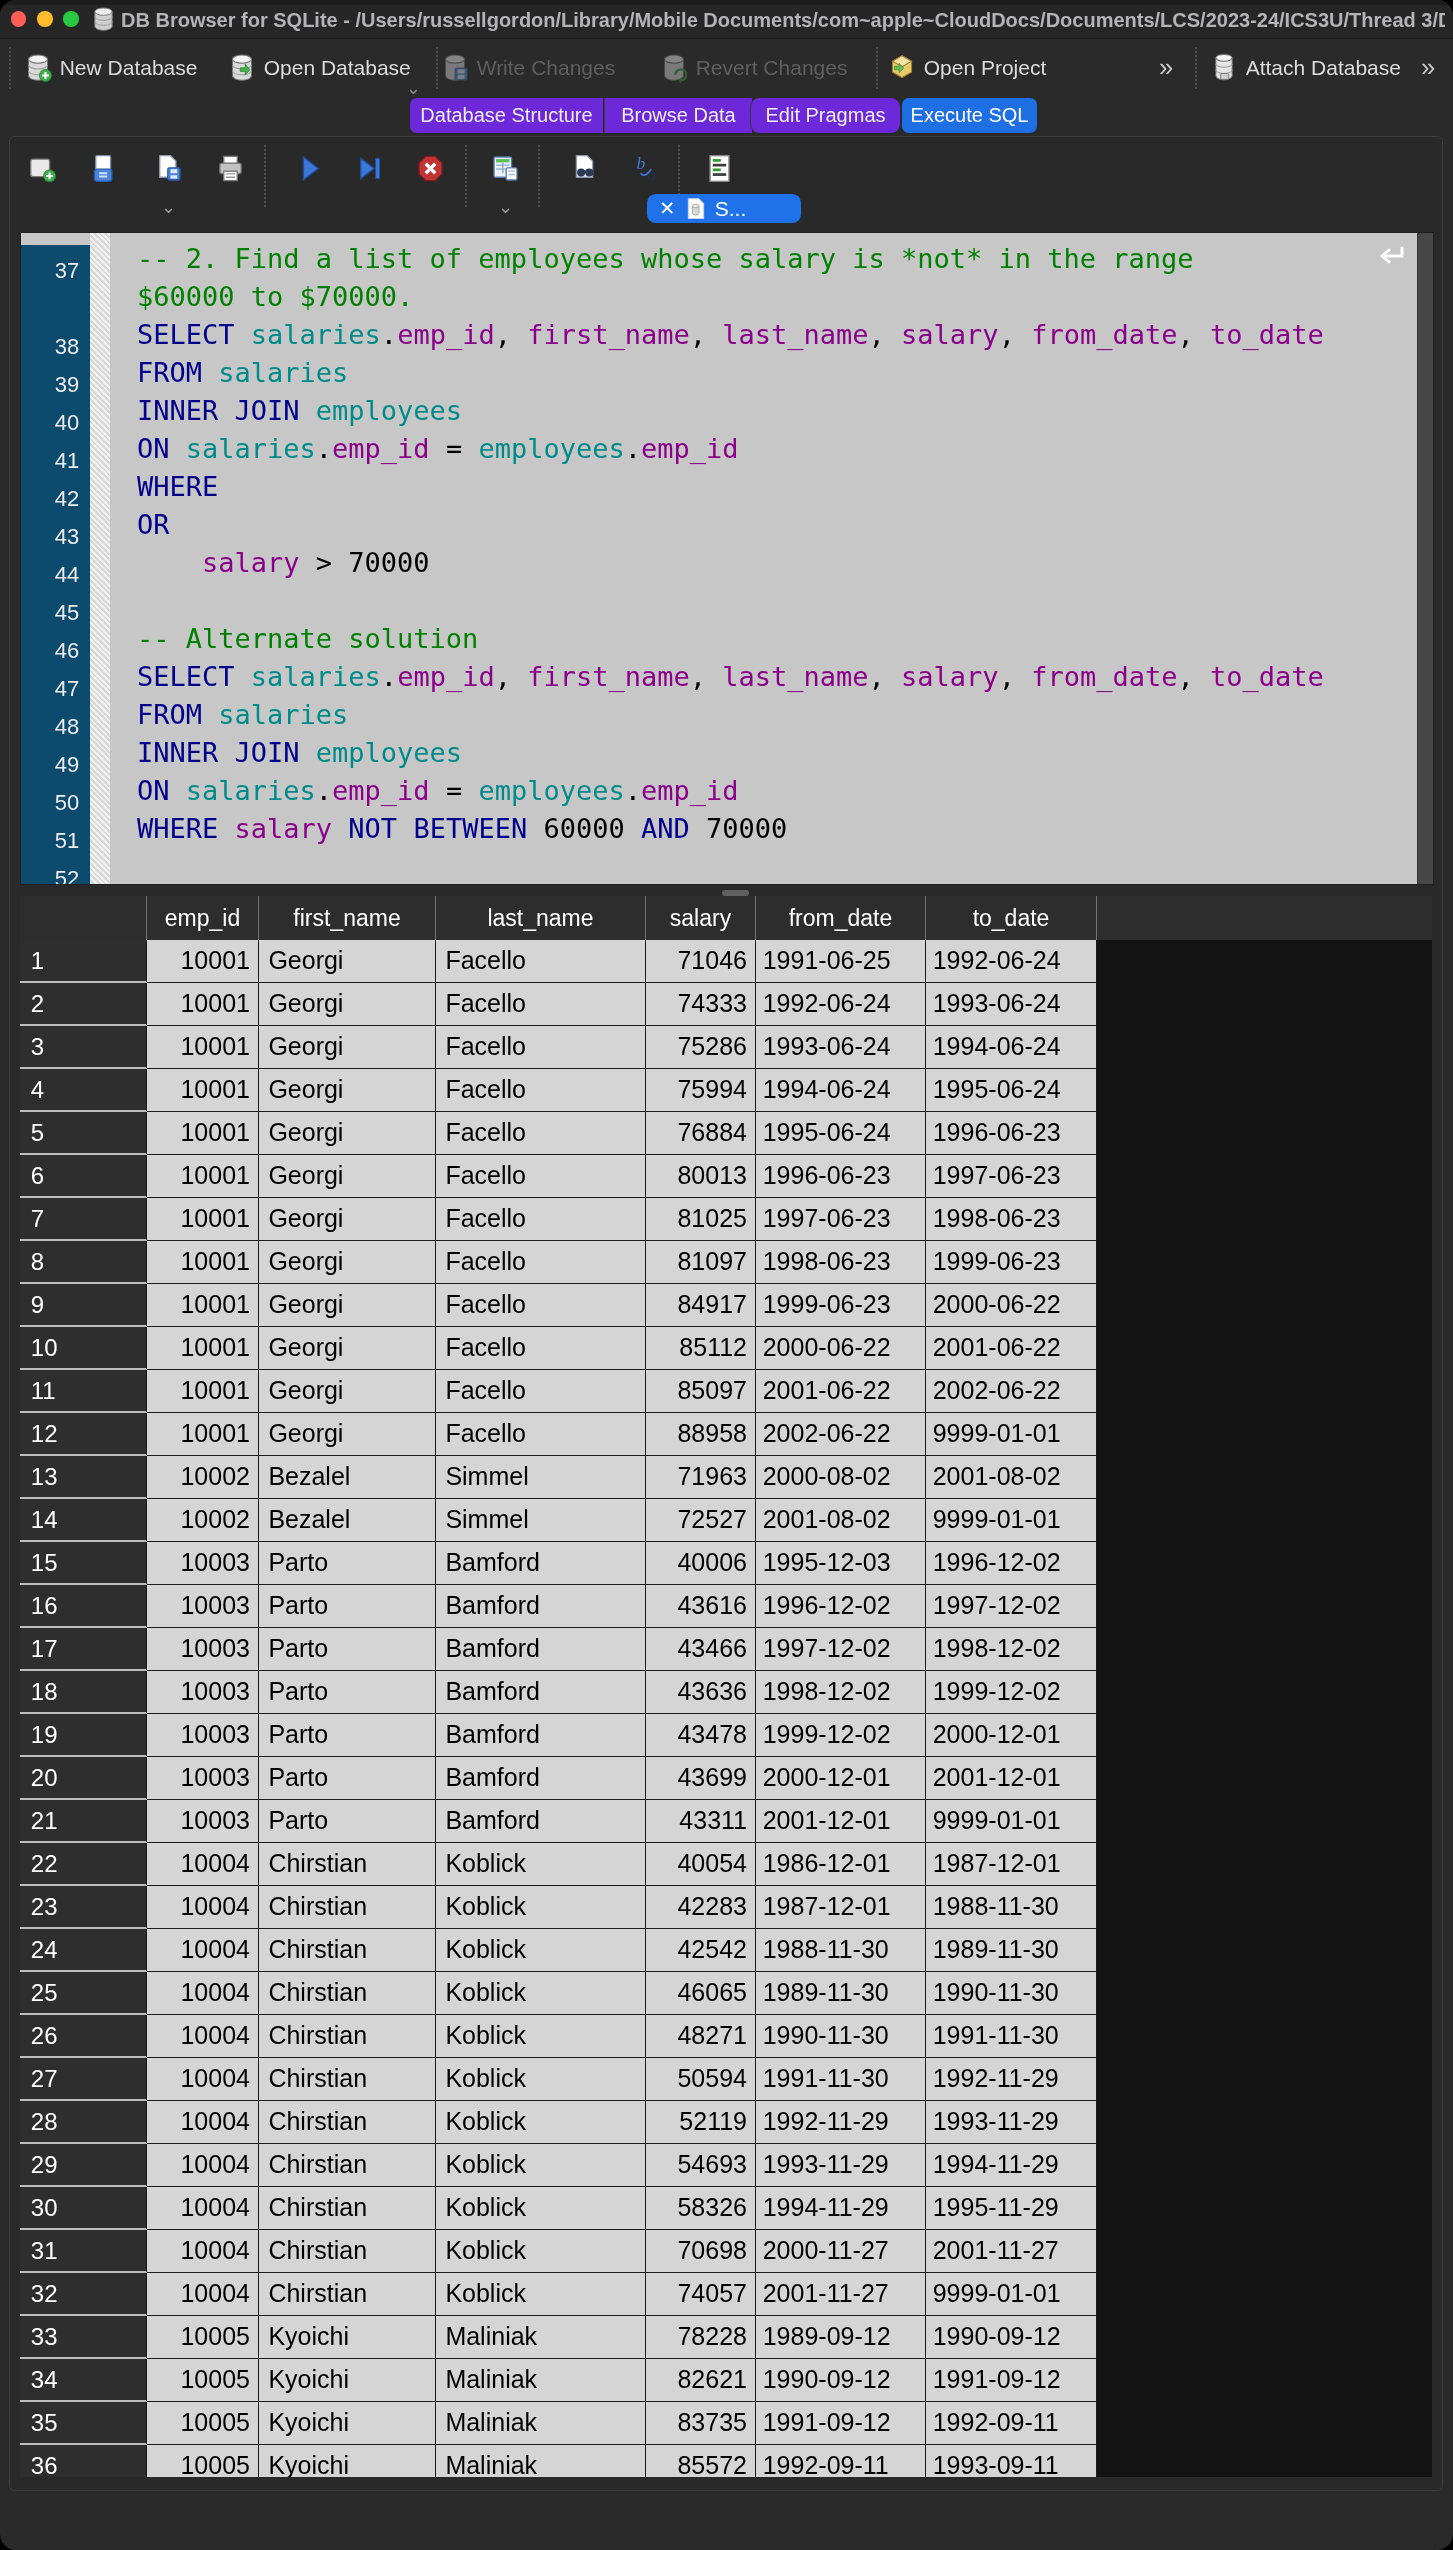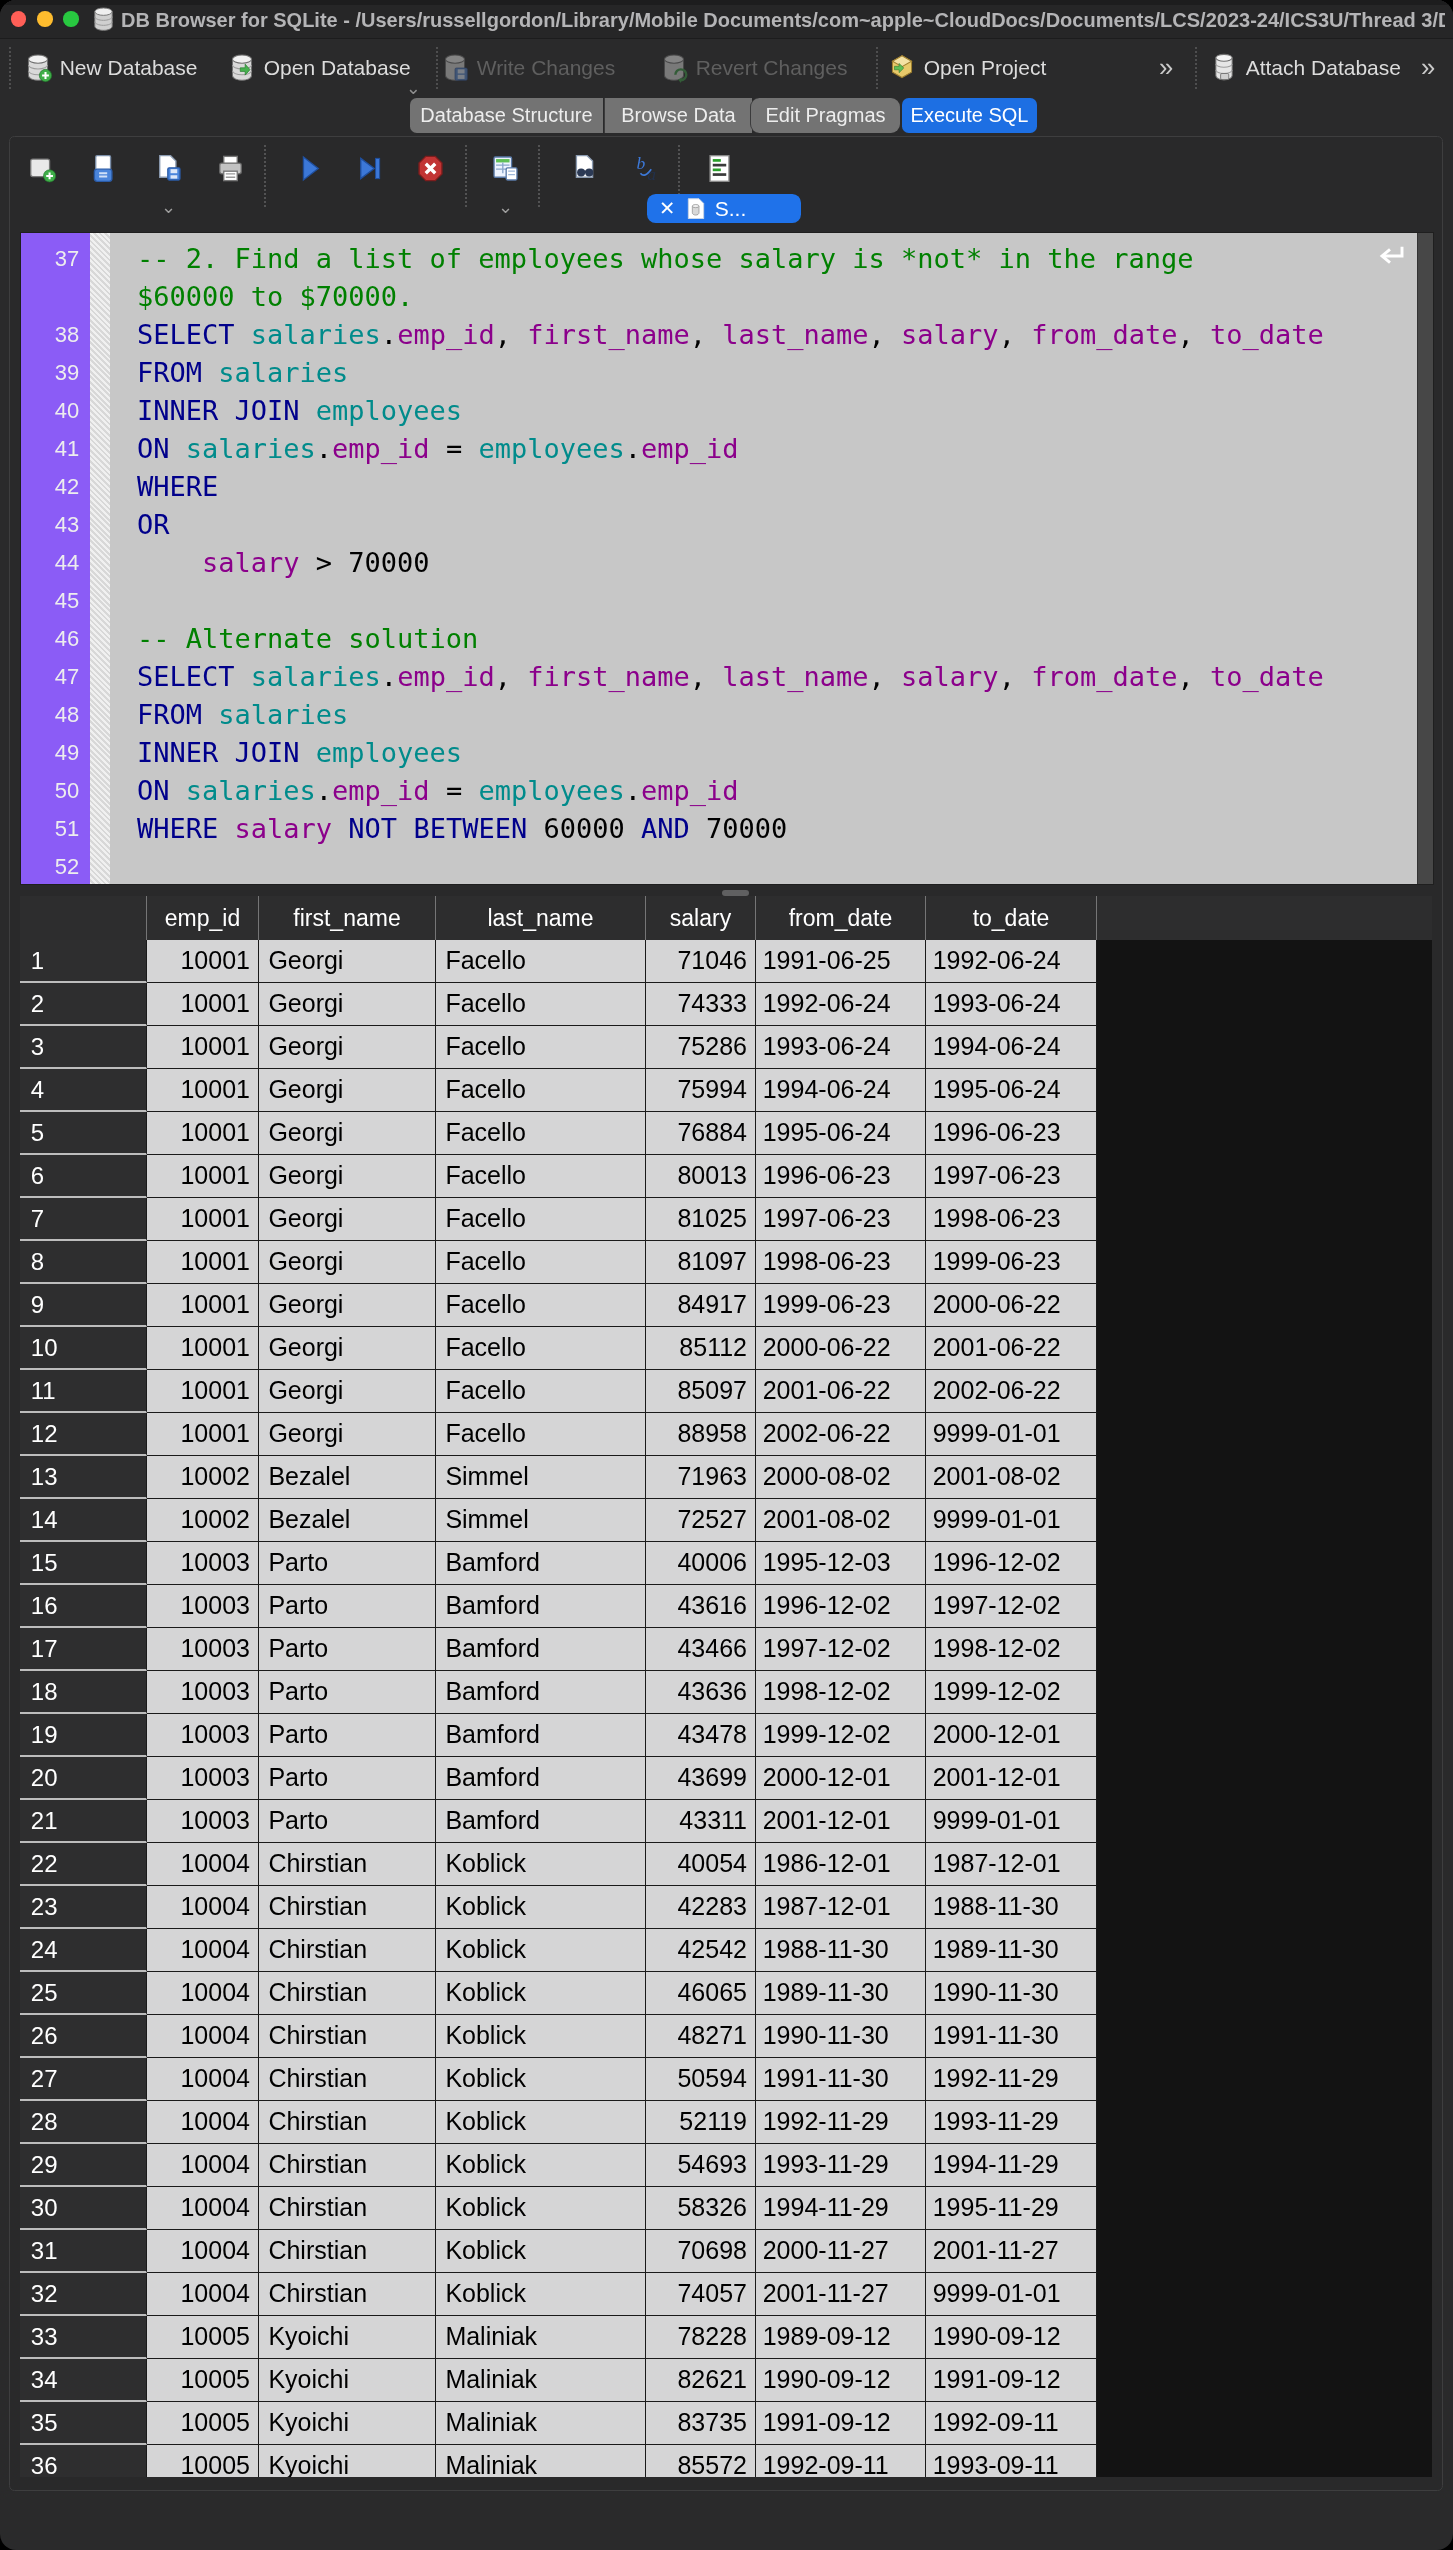--- a/index.html
+++ b/index.html
@@ -18,39 +18,39 @@
   
   .toolbar{position:absolute;left:0;top:40px;width:1453px;height:55px;}
   .tb-item{position:absolute;top:12px;height:31px;display:flex;align-items:center;gap:6.7px;}
   .tb-label{font-size:21px;color:#dcdcdc;white-space:nowrap;}
   .tb-item.disabled .tb-label{color:#5f5f5f;}
   .tb-item.disabled svg{opacity:.45;}
   .tb-sep{position:absolute;top:6.7px;height:42px;width:0;border-left:2px dotted #4e4e4f;}
   .tb-chev{position:absolute;font-size:17.5px;color:#8f8f8f;}
   .tb-overflow{position:absolute;top:12px;font-size:25.6px;color:#c9c9c9;line-height:31px;}
   
-  .vtab{position:absolute;top:98px;height:35px;line-height:35px;text-align:center;font-size:20px;color:#ededed;background:#737373;}
+  .vtab{position:absolute;top:98px;height:35px;line-height:35px;text-align:center;font-size:20px;color:#ededed;background:#6d28d9;}
   .vtab.first{border-radius:6.7px 0 0 6.7px;}
   .vtab.mid{border-left:1.3px solid #3b3b3c;}
   .vtab.last{border-left:1.3px solid #3b3b3c;border-radius:0 6.7px 6.7px 0;}
   .vtab.active{background:#1d6fe3;color:#fff;border-radius:6.7px;}
   
   .frame{position:absolute;left:9.4px;top:136px;width:1432px;height:2353px;border:1.3px solid #3e3e3f;border-radius:5.4px;background:#29292a;}
   
   .sqlbar-icon{position:absolute;top:153px;width:31px;height:31px;}
   .sql-sep{position:absolute;top:145px;height:62px;width:0;border-left:2px dotted #525253;}
   .sql-chev{position:absolute;top:196px;font-size:18px;color:#9e9e9e;}
   
   .stab{position:absolute;left:647px;top:194px;width:154px;height:29px;background:#1f72ea;border-radius:8.7px;display:flex;align-items:center;}
   .stab .x{color:#fff;font-size:19.5px;margin-left:12px;}
   .stab .doc{margin-left:12px;}
   .stab .lbl{color:#fff;font-size:21px;margin-left:9.4px;}
   
   .editor{position:absolute;left:20px;top:232px;width:1412px;height:651px;background:#c7c7c7;border:0.7px solid #1f1f1f;overflow:hidden;}
-  .gutter{position:absolute;left:0;top:0;bottom:0;width:69px;background:#8b5cf6;padding-top:6.7px;box-sizing:border-box;}
+  .gutter{position:absolute;left:0;top:12px;bottom:0;width:69px;background:#0c4a6e;padding-top:6.7px;box-sizing:border-box;}
   .gut-line{height:38px;line-height:38px;text-align:right;padding-right:10.8px;font-size:22px;color:#ededee;}
   .foldmargin{position:absolute;left:69px;top:0;bottom:0;width:20px;
       background:repeating-linear-gradient(45deg,#f0f0f0 0 2px,#d8d8d8 2px 4px);}
   .codearea{position:absolute;left:89px;top:0;right:15px;bottom:0;padding:6.7px 0 0 27px;overflow:hidden;}
   .code-line{height:38px;line-height:38px;font-family:"DejaVu Sans Mono",monospace;font-size:27px;white-space:pre;}
   .tk-c{color:#008000;margin-top:36px;} .tk-k{color:#00008b;} .tk-t{color:#008b8b;} .tk-f{color:#8b008b;} .tk-p{color:#000;}
   .vscroll{position:absolute;right:0;top:0;bottom:0;width:15px;background:#474747;border-left:1.3px solid #333;}
   .wrapmark{position:absolute;right:27px;top:10.8px;}
   
   .pill{position:absolute;left:722px;top:890px;width:27px;height:6px;border-radius:3.4px;background:#606061;}

